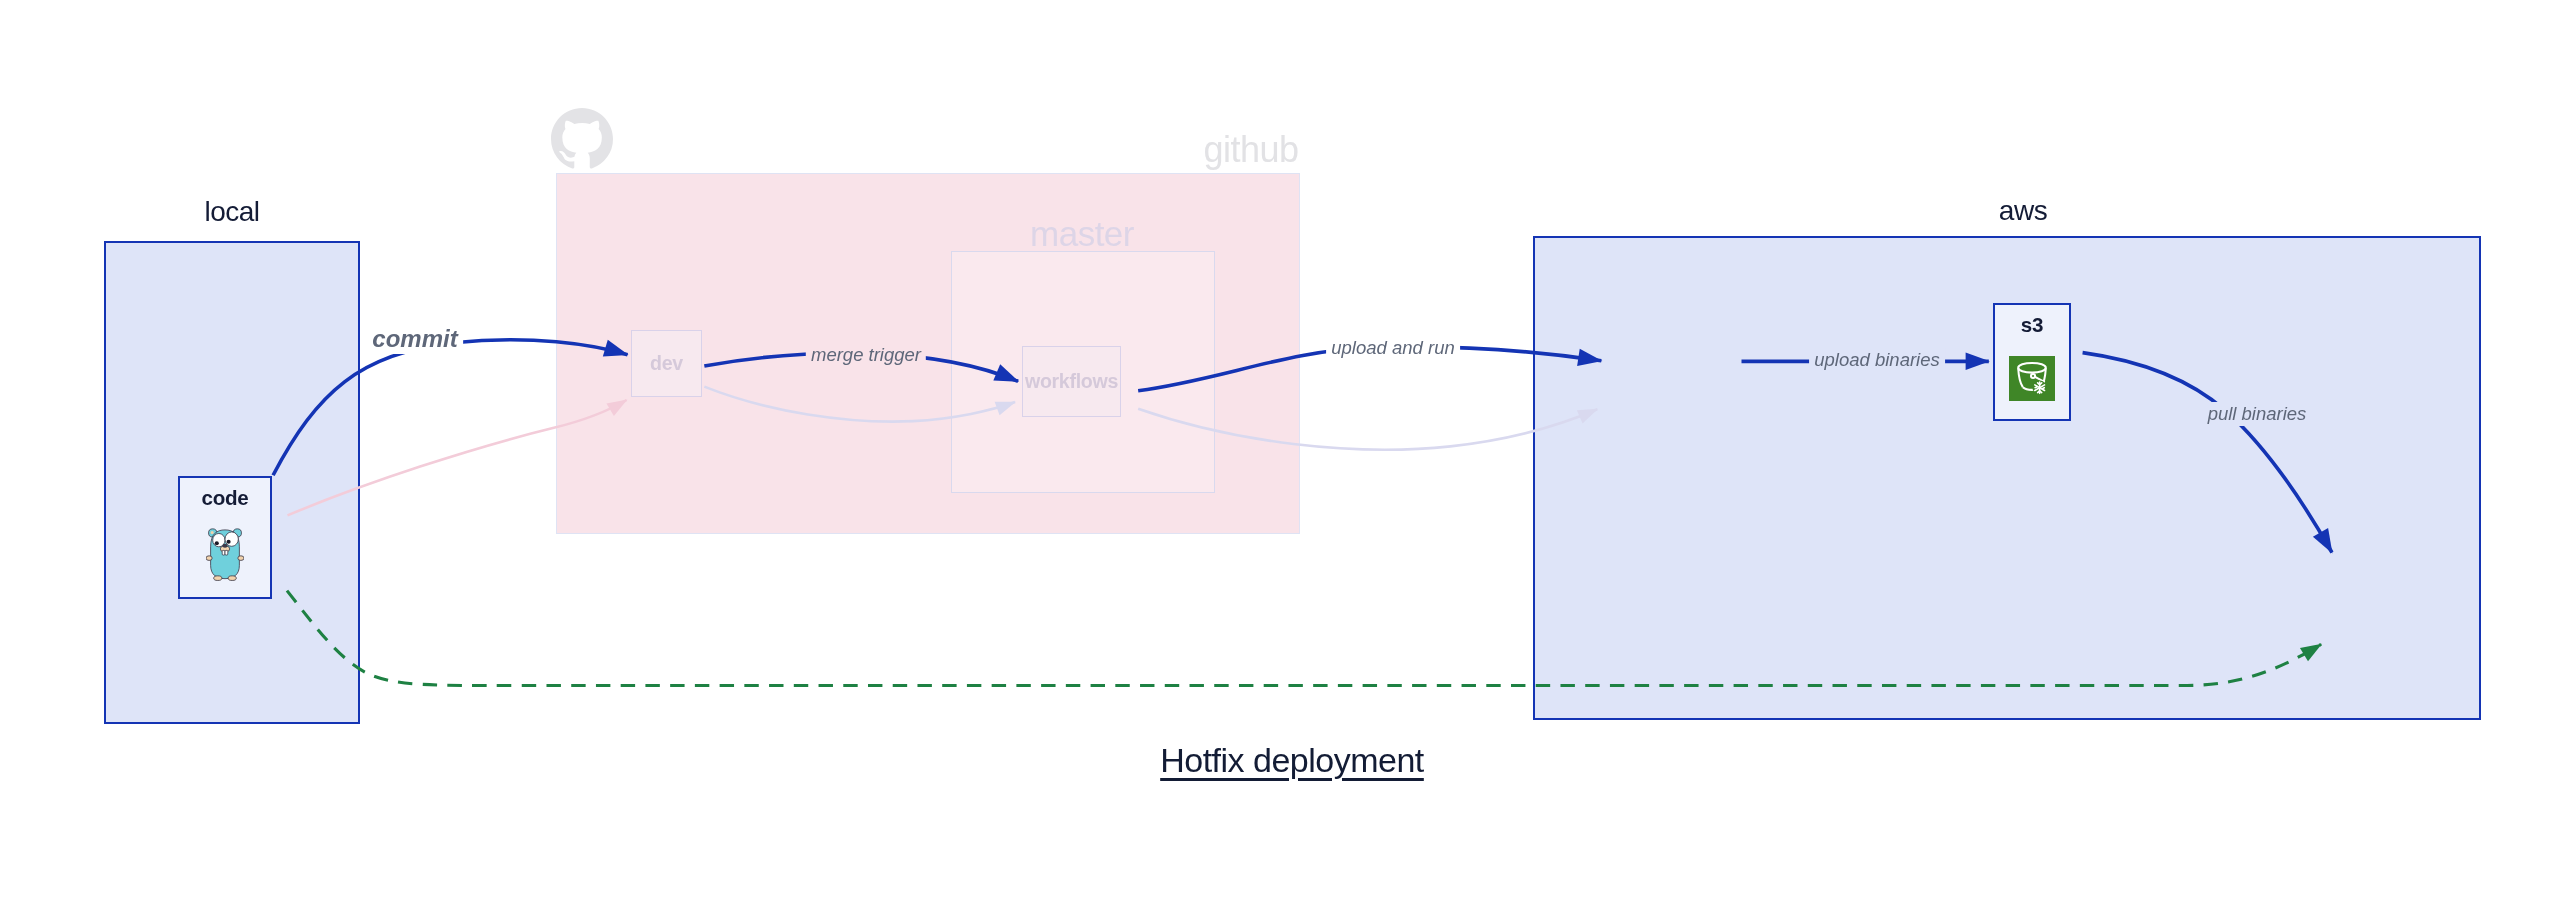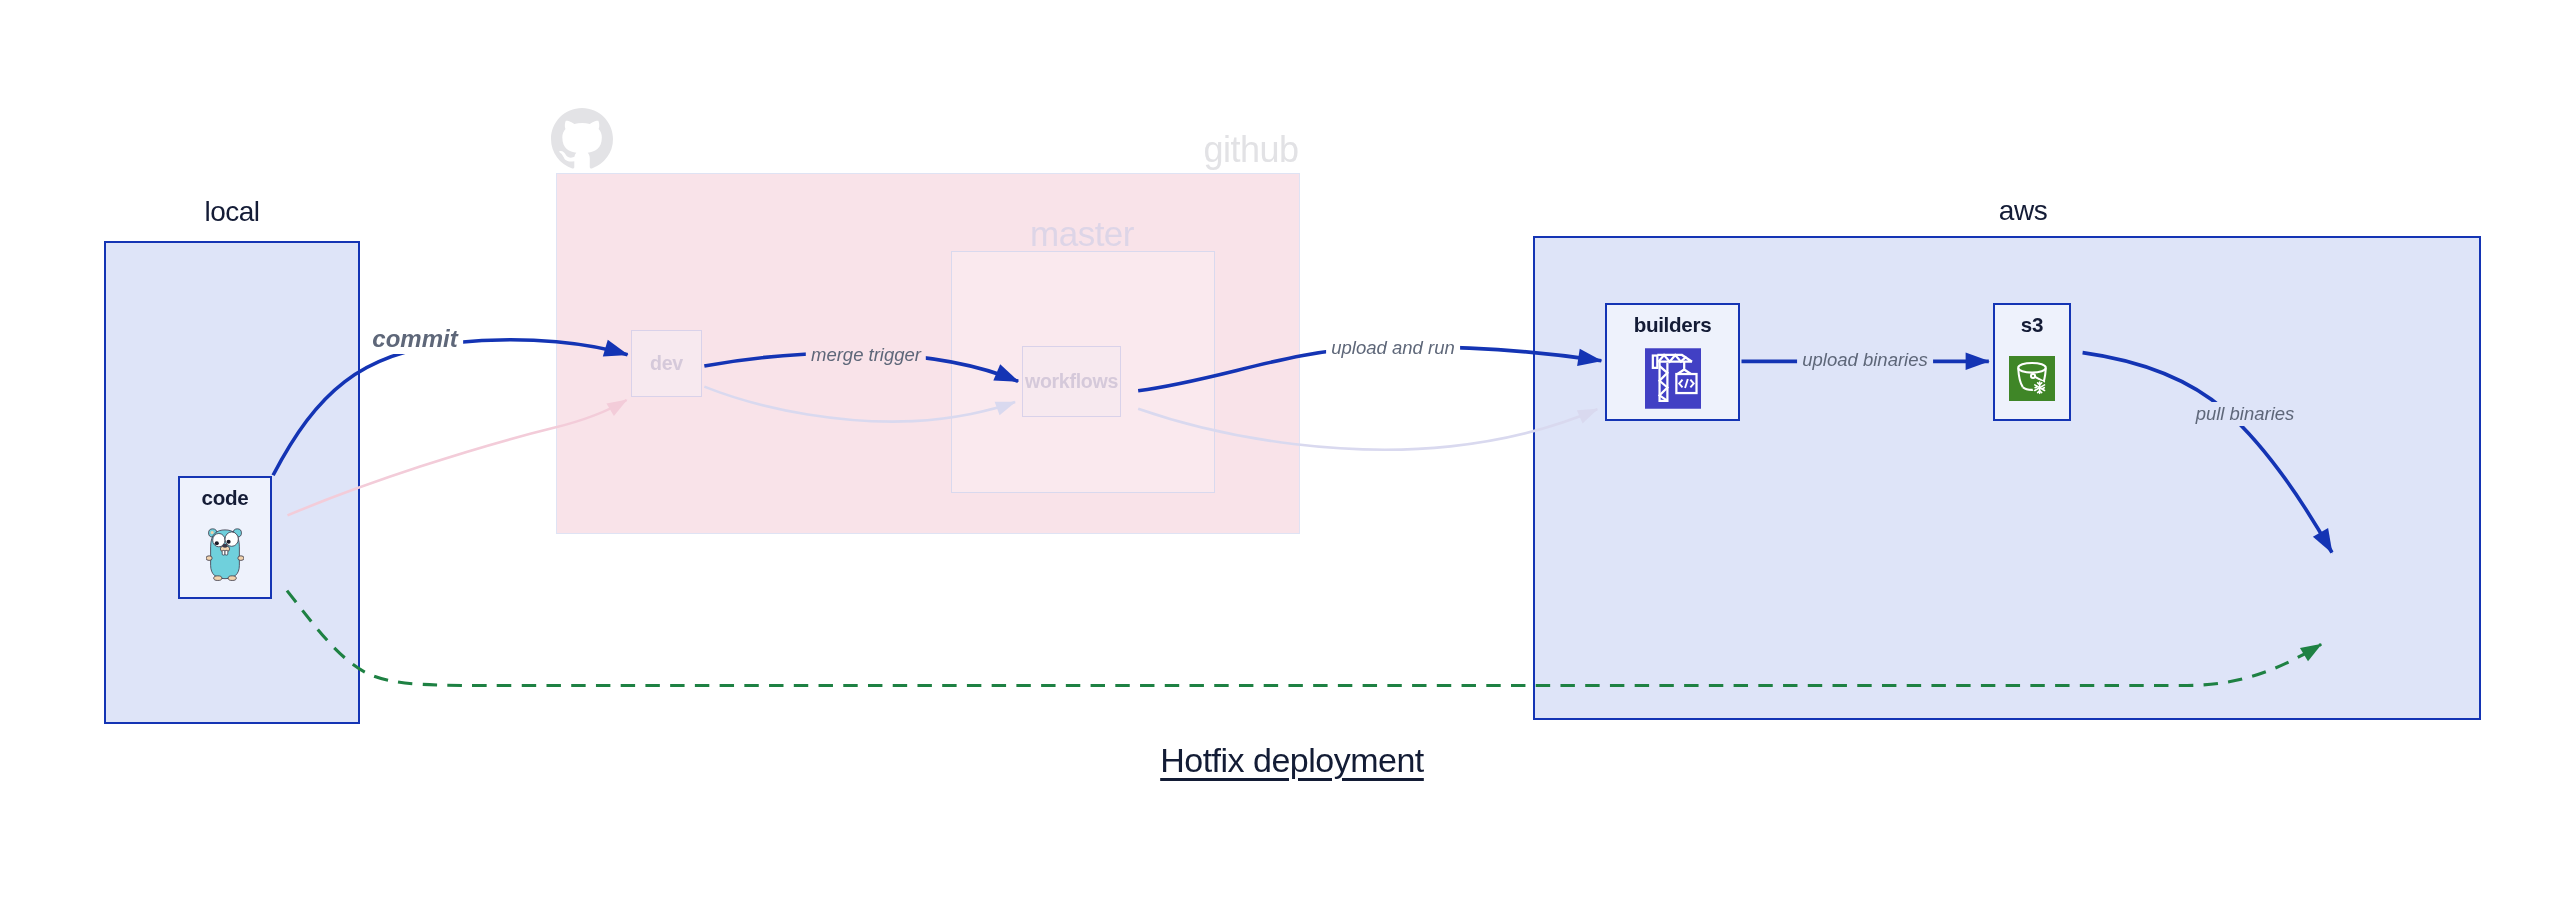--- a/index.html
+++ b/index.html
@@ -32,21 +32,21 @@
   .node .nlabel{font-weight:bold;font-size:20.6px;color:var(--navy);letter-spacing:-0.3px;margin-top:8.2px;}
   .node .icon-wrap{flex:1;display:flex;align-items:center;justify-content:center;}
   .faded-node{background:var(--fadednodefill);border:1.5px solid var(--fadedborder);justify-content:center;}
   .faded-node .nlabel{color:var(--fadedlabel);margin-top:0;font-size:19.6px;}
 
   svg.edges{position:absolute;left:0;top:0;pointer-events:none;}
 
   .edge-label{position:absolute;transform:translate(-50%,-50%);font-style:italic;font-size:18.5px;color:var(--slate);padding:1px 5.2px;white-space:nowrap;}
   .bg-white{background:#ffffff;}
   .bg-pink{background:var(--pink);}
-  .bg-blue{background:var(--lightblue);}
+  .bg-blue{background:var(--lightblue);margin-left:12px;}
 
   .title{position:absolute;transform:translateX(-50%);font-size:34px;color:#131c35;letter-spacing:-0.5px;white-space:nowrap;
          text-decoration:underline;text-decoration-thickness:3.1px;text-underline-offset:6.2px;}
 
   .octocat{position:absolute;}
 </style>
 </head>
 <body>
 
 <div class="canvas">
@@ -95,42 +95,20 @@
           <rect x="31.5" y="47" width="5.5" height="9" rx="2" fill="#ffffff"></rect>
           <rect x="37" y="47" width="5.5" height="9" rx="2" fill="#ffffff"></rect>
         </g>
       </svg>
     </div>
   </div>
 
   <div class="region-box" style="left:1533px;top:236px;width:948px;height:484px;"></div>
   <div class="region-label" style="left:2023px;top:195px;">aws</div>
 
-  <div class="node" style="left:1605px;top:303px;width:135px;height:118px;">
-    <div class="nlabel">builders</div>
-    <div class="icon-wrap">
-      <svg width="56" height="61" viewBox="0 0 100 108">
-        <rect x="0" y="0" width="100" height="108" fill="#4140c4"></rect>
-        <g stroke="#ffffff" stroke-width="4" fill="none">
-          <rect x="14" y="13" width="8" height="22"></rect>
-          <path d="M24 24 L84 24 M22 12 L66 12 L84 24"></path>
-          <path d="M24 24 L34 12 L44 24 L54 12 L64 24 L74 15"></path>
-          <path d="M26 24 L26 94 L40 94 L40 26"></path>
-          <path d="M26 32 L40 44 L26 58 L40 70 L26 84 L40 94"></path>
-          <path d="M70 24 L70 38 M70 38 L58 46 M70 38 L82 46"></path>
-          <rect x="56" y="46" width="36" height="34"></rect>
-        </g>
-        <g stroke="#ffffff" stroke-width="3.4" fill="none">
-          <path d="M67 56 L61 63 L67 70"></path>
-          <path d="M81 56 L87 63 L81 70"></path>
-          <path d="M76.5 55 L71.5 71"></path>
-        </g>
-      </svg>
-    </div>
-  </div>
 
   <div class="node" style="left:1993px;top:303px;width:78px;height:118px;">
     <div class="nlabel">s3</div>
     <div class="icon-wrap">
       <svg width="46" height="45" viewBox="0 0 90 88">
         <rect x="0" y="0" width="90" height="88" fill="#3f8627"></rect>
         <g stroke="#ffffff" stroke-width="4" fill="none">
           <ellipse cx="45" cy="23" rx="27" ry="9.5"></ellipse>
           <path d="M18 24 C19 41 23 55 27 61"></path>
           <path d="M72 24 C71 41 67 55 63 61"></path>

